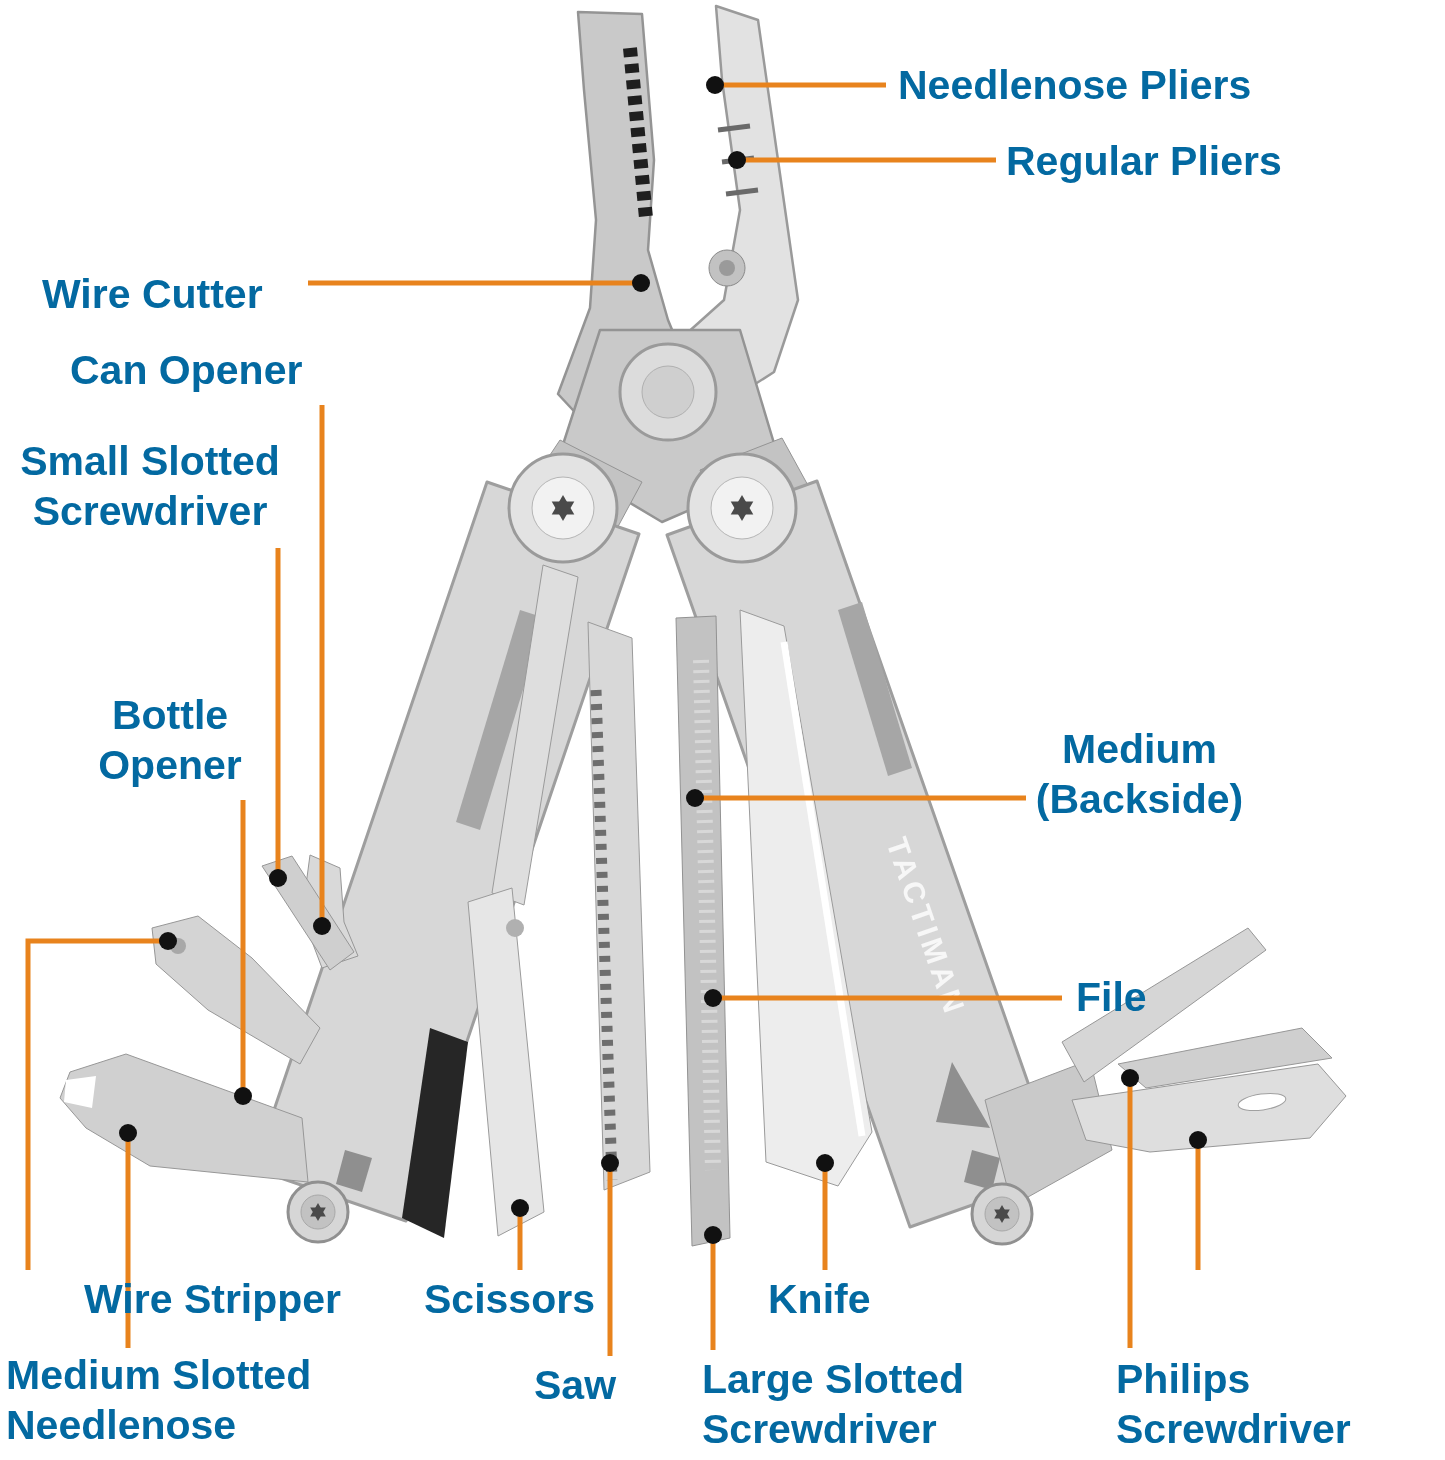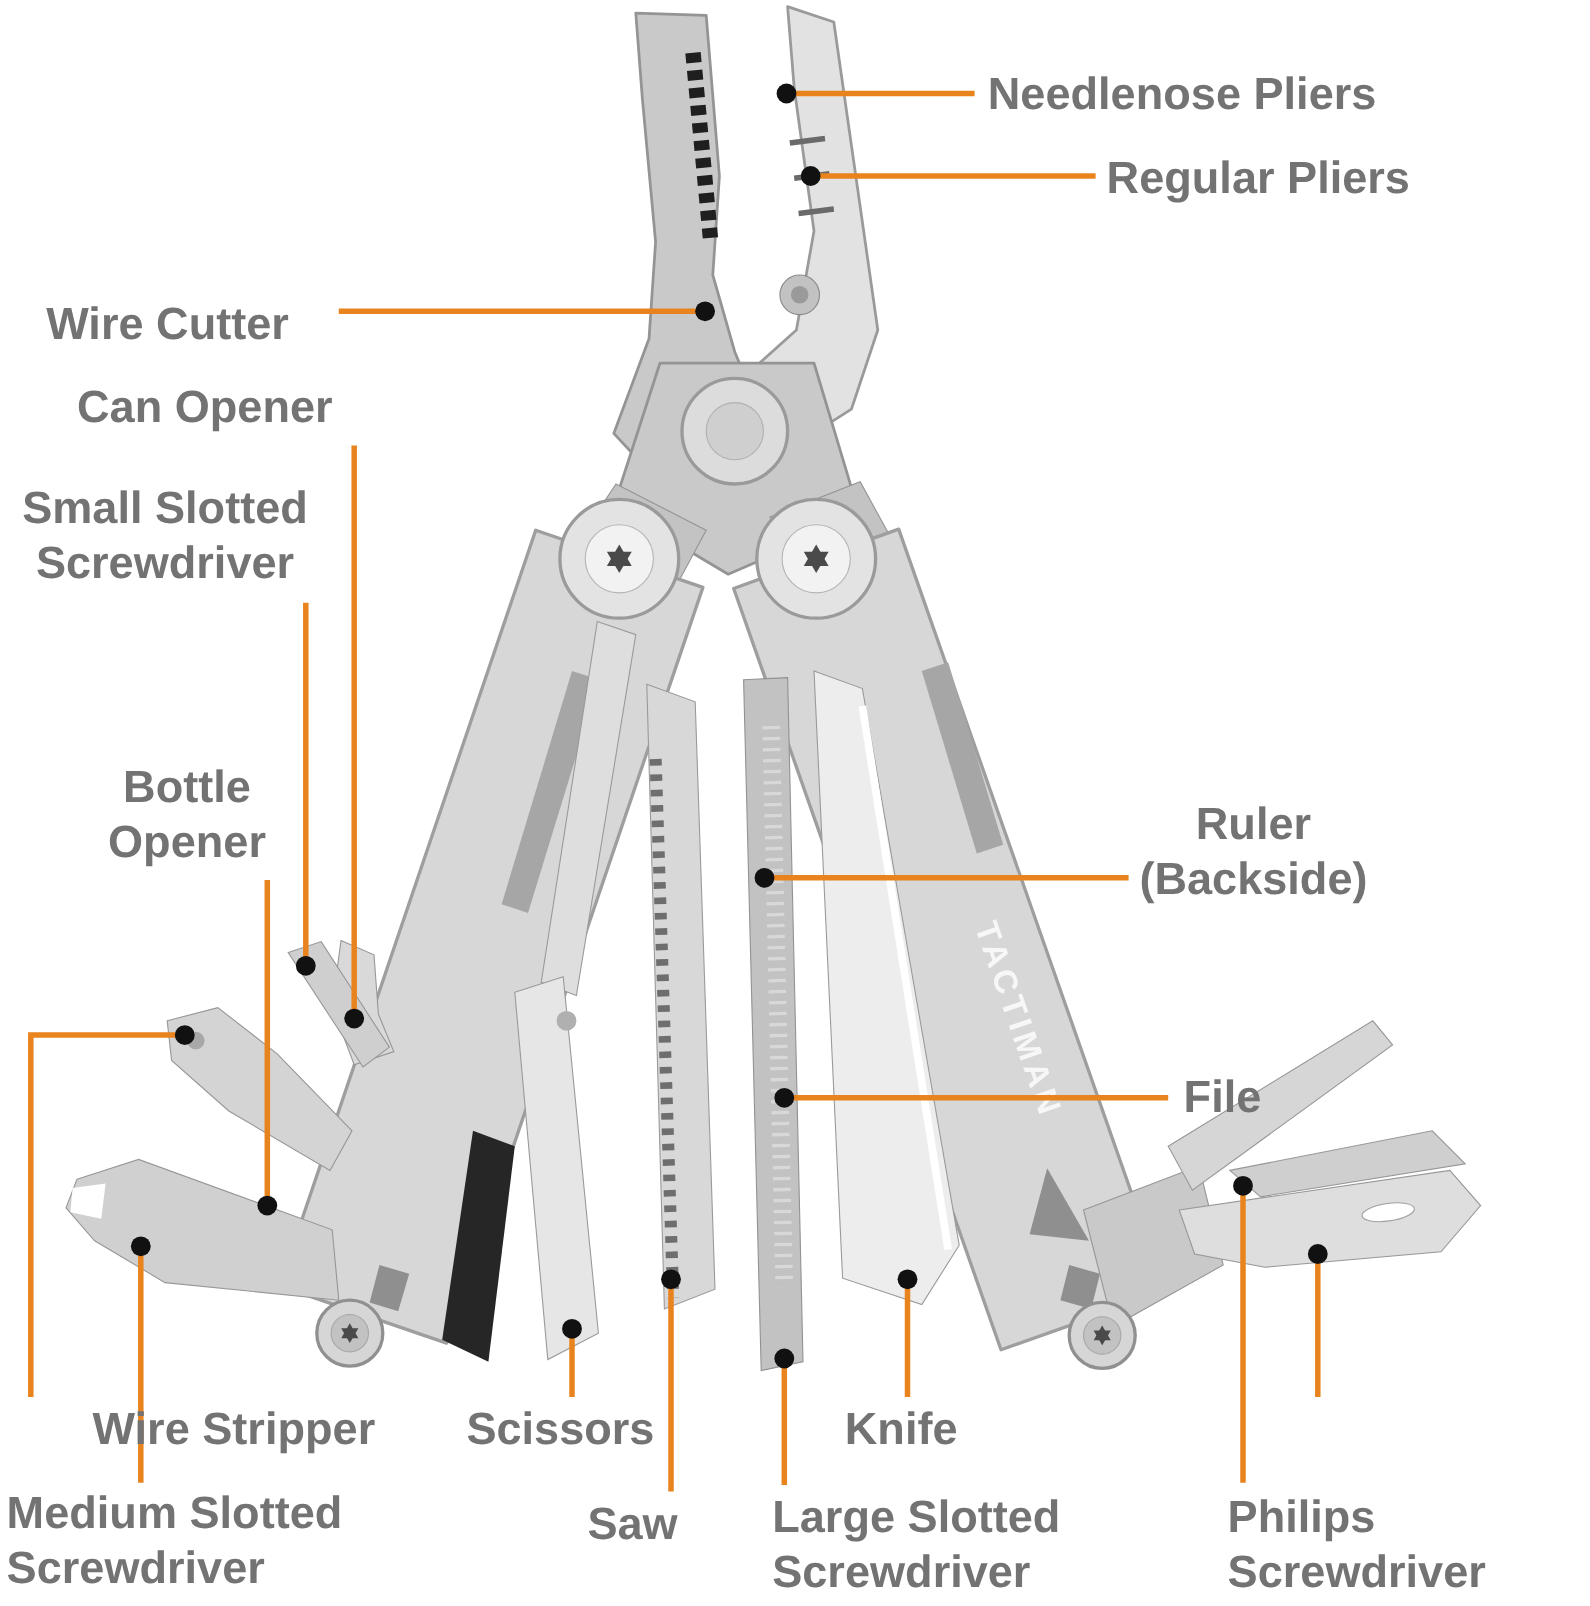--- a/index.html
+++ b/index.html
@@ -10,21 +10,21 @@
     font-family:"Liberation Sans",sans-serif;
     overflow:hidden;
   }
   .art{position:absolute;left:0;top:0;}
   .lbl{
     position:absolute;
     font-family:"Liberation Sans",sans-serif;
     font-weight:700;
     font-size:41px;
     line-height:50px;
-    color:#737373;
+    color:#0369a1;
     white-space:pre-line;
   }
   .center{text-align:center;}
   .leader line,.leader polyline{
     stroke:var(--accent,#E8831D);
     stroke-width:5;
     fill:none;
   }
   .leader circle{fill:var(--dot,#111111);}
   .m1{fill:#d7d7d7;stroke:#9e9e9e;stroke-width:3;stroke-linejoin:round;}
@@ -192,26 +192,26 @@
   </svg>
 
   <div class="lbl" style="left:898px;top:60px;">Needlenose Pliers</div>
   <div class="lbl" style="left:1006px;top:136px;">Regular Pliers</div>
   <div class="lbl" style="left:42px;top:269px;">Wire Cutter</div>
   <div class="lbl" style="left:70px;top:345px;">Can Opener</div>
   <div class="lbl center" style="left:0px;top:436px;width:300px;">Small Slotted
 Screwdriver</div>
   <div class="lbl center" style="left:55px;top:690px;width:230px;">Bottle
 Opener</div>
-  <div class="lbl center" style="left:1012px;top:724px;width:255px;">Ruler
+  <div class="lbl center" style="left:1012px;top:724px;width:255px;">Medium
 (Backside)</div>
   <div class="lbl" style="left:1076px;top:972px;">File</div>
   <div class="lbl" style="left:52px;top:1274px;margin-left:32px;">Wire Stripper</div>
   <div class="lbl" style="left:6px;top:1350px;">Medium Slotted
-Screwdriver</div>
+Needlenose</div>
   <div class="lbl" style="left:424px;top:1274px;">Scissors</div>
   <div class="lbl" style="left:534px;top:1360px;">Saw</div>
   <div class="lbl" style="left:768px;top:1274px;">Knife</div>
   <div class="lbl" style="left:702px;top:1354px;">Large Slotted
 Screwdriver</div>
   <div class="lbl" style="left:1116px;top:1354px;">Philips
 Screwdriver</div>
 
 </div>
 

